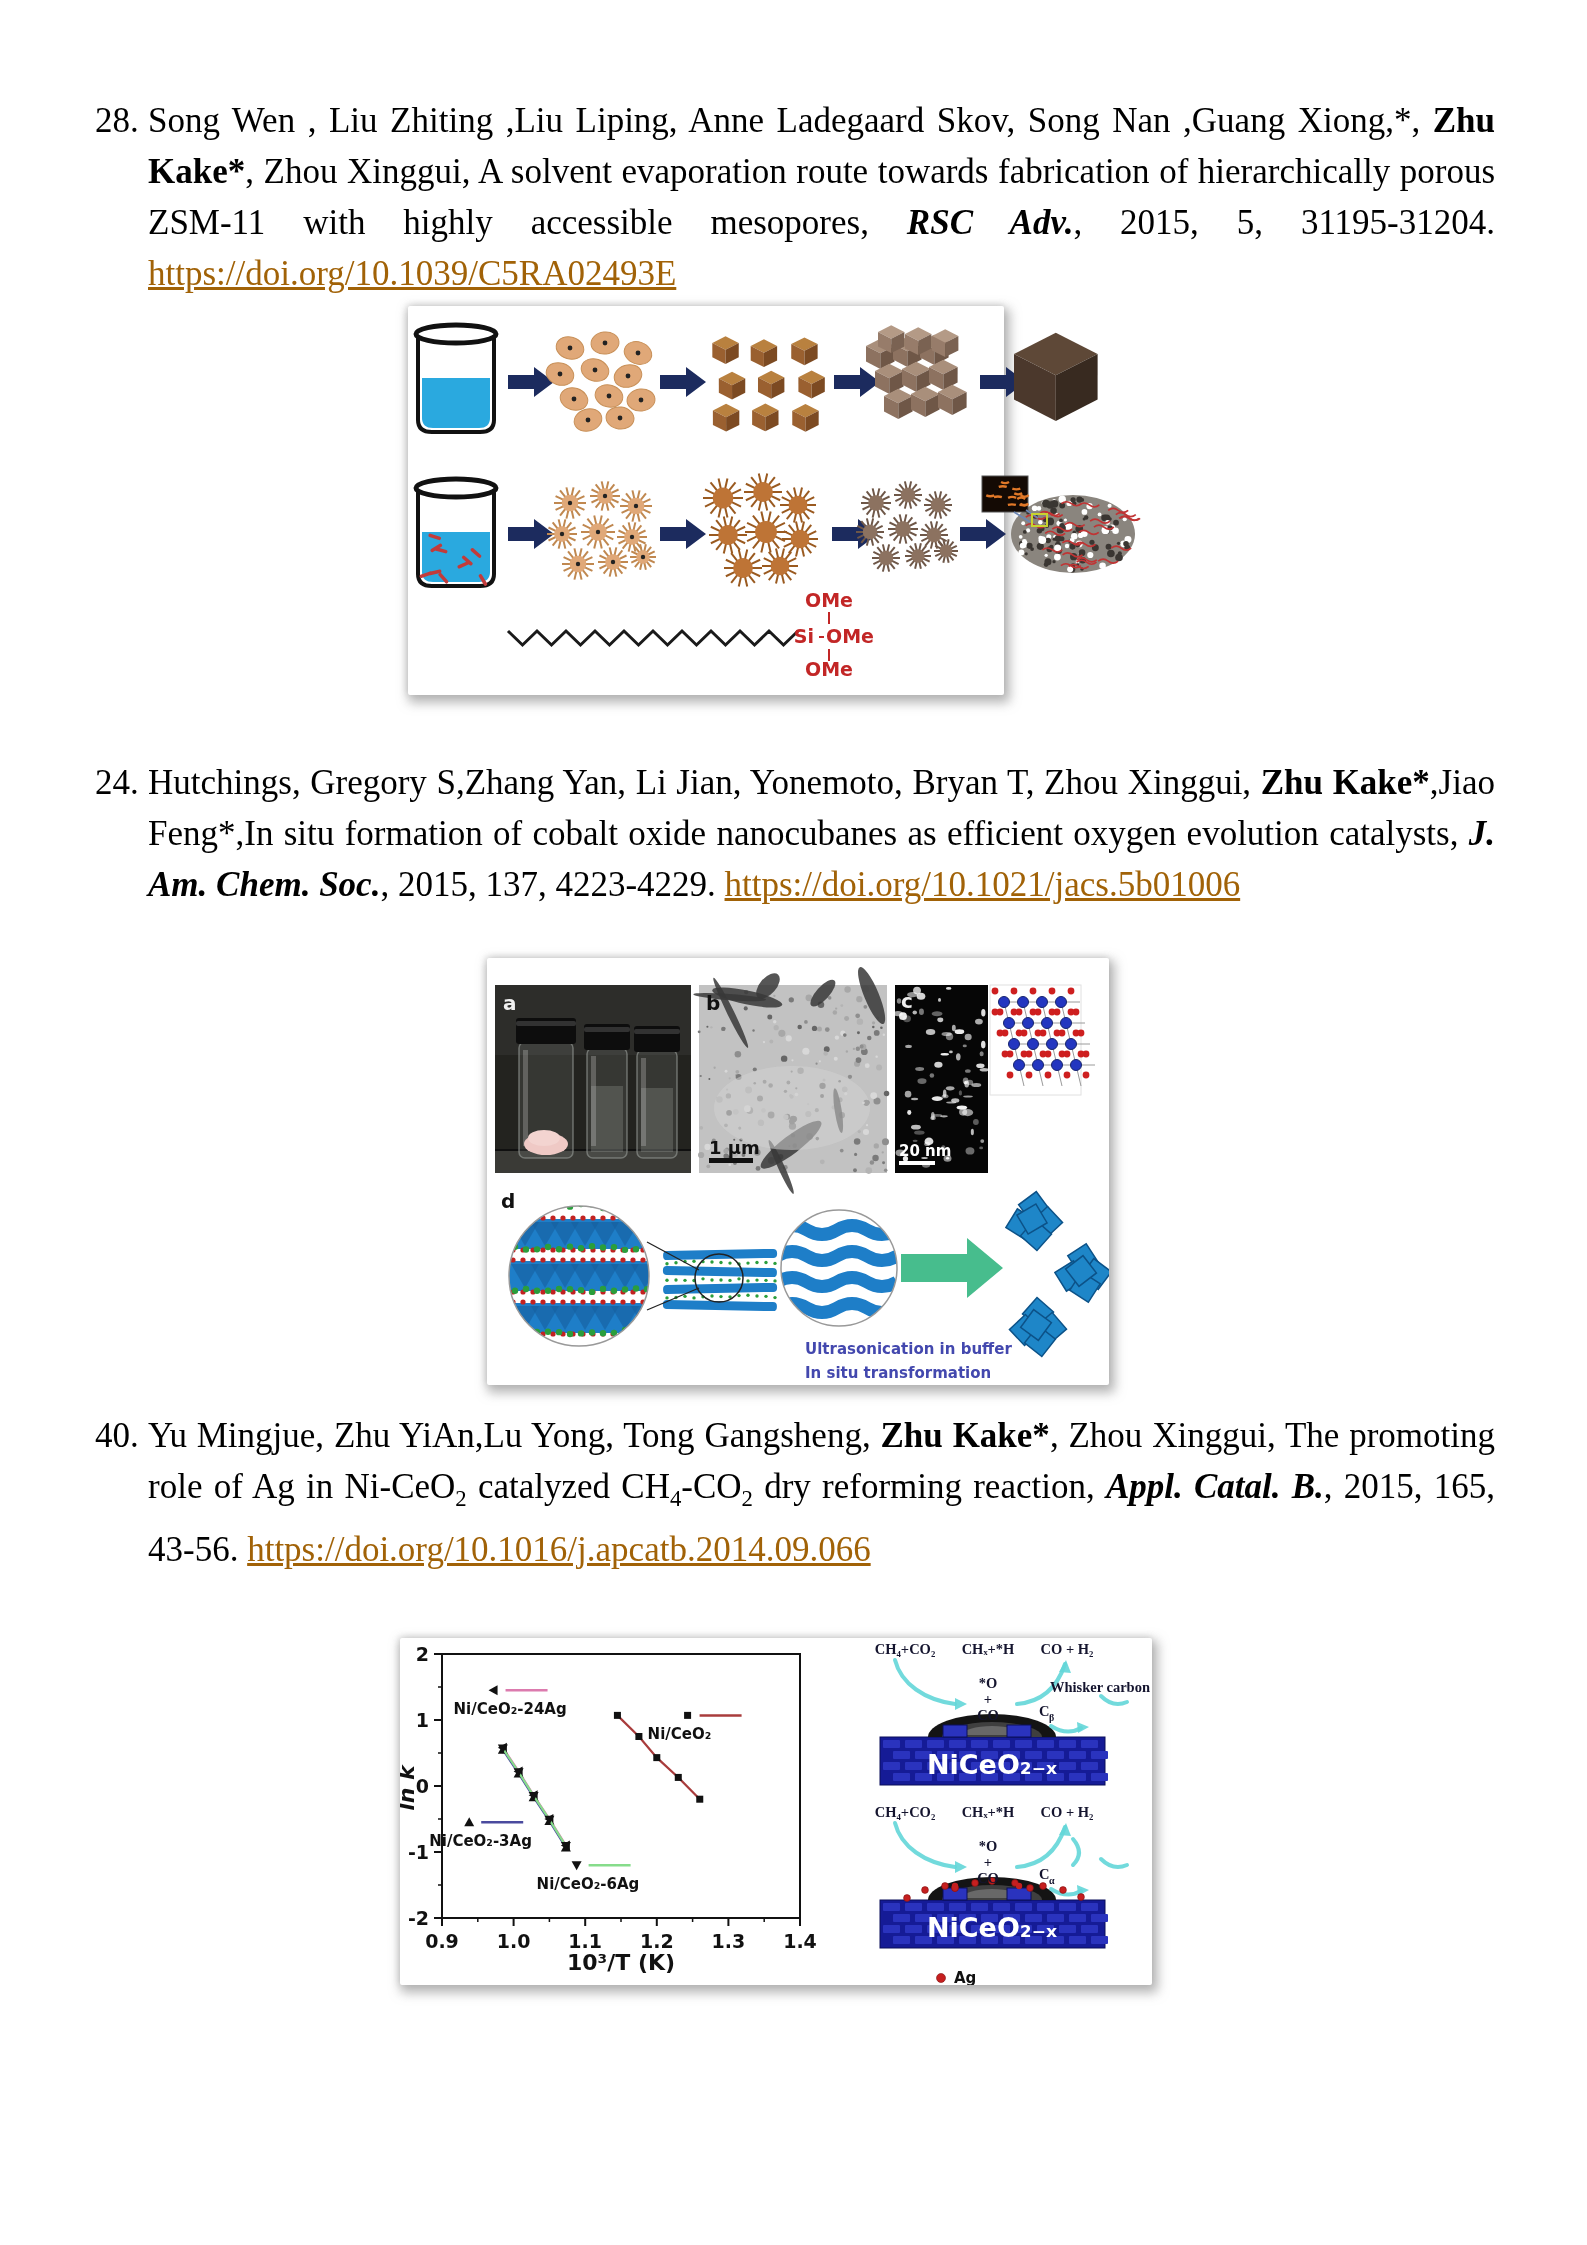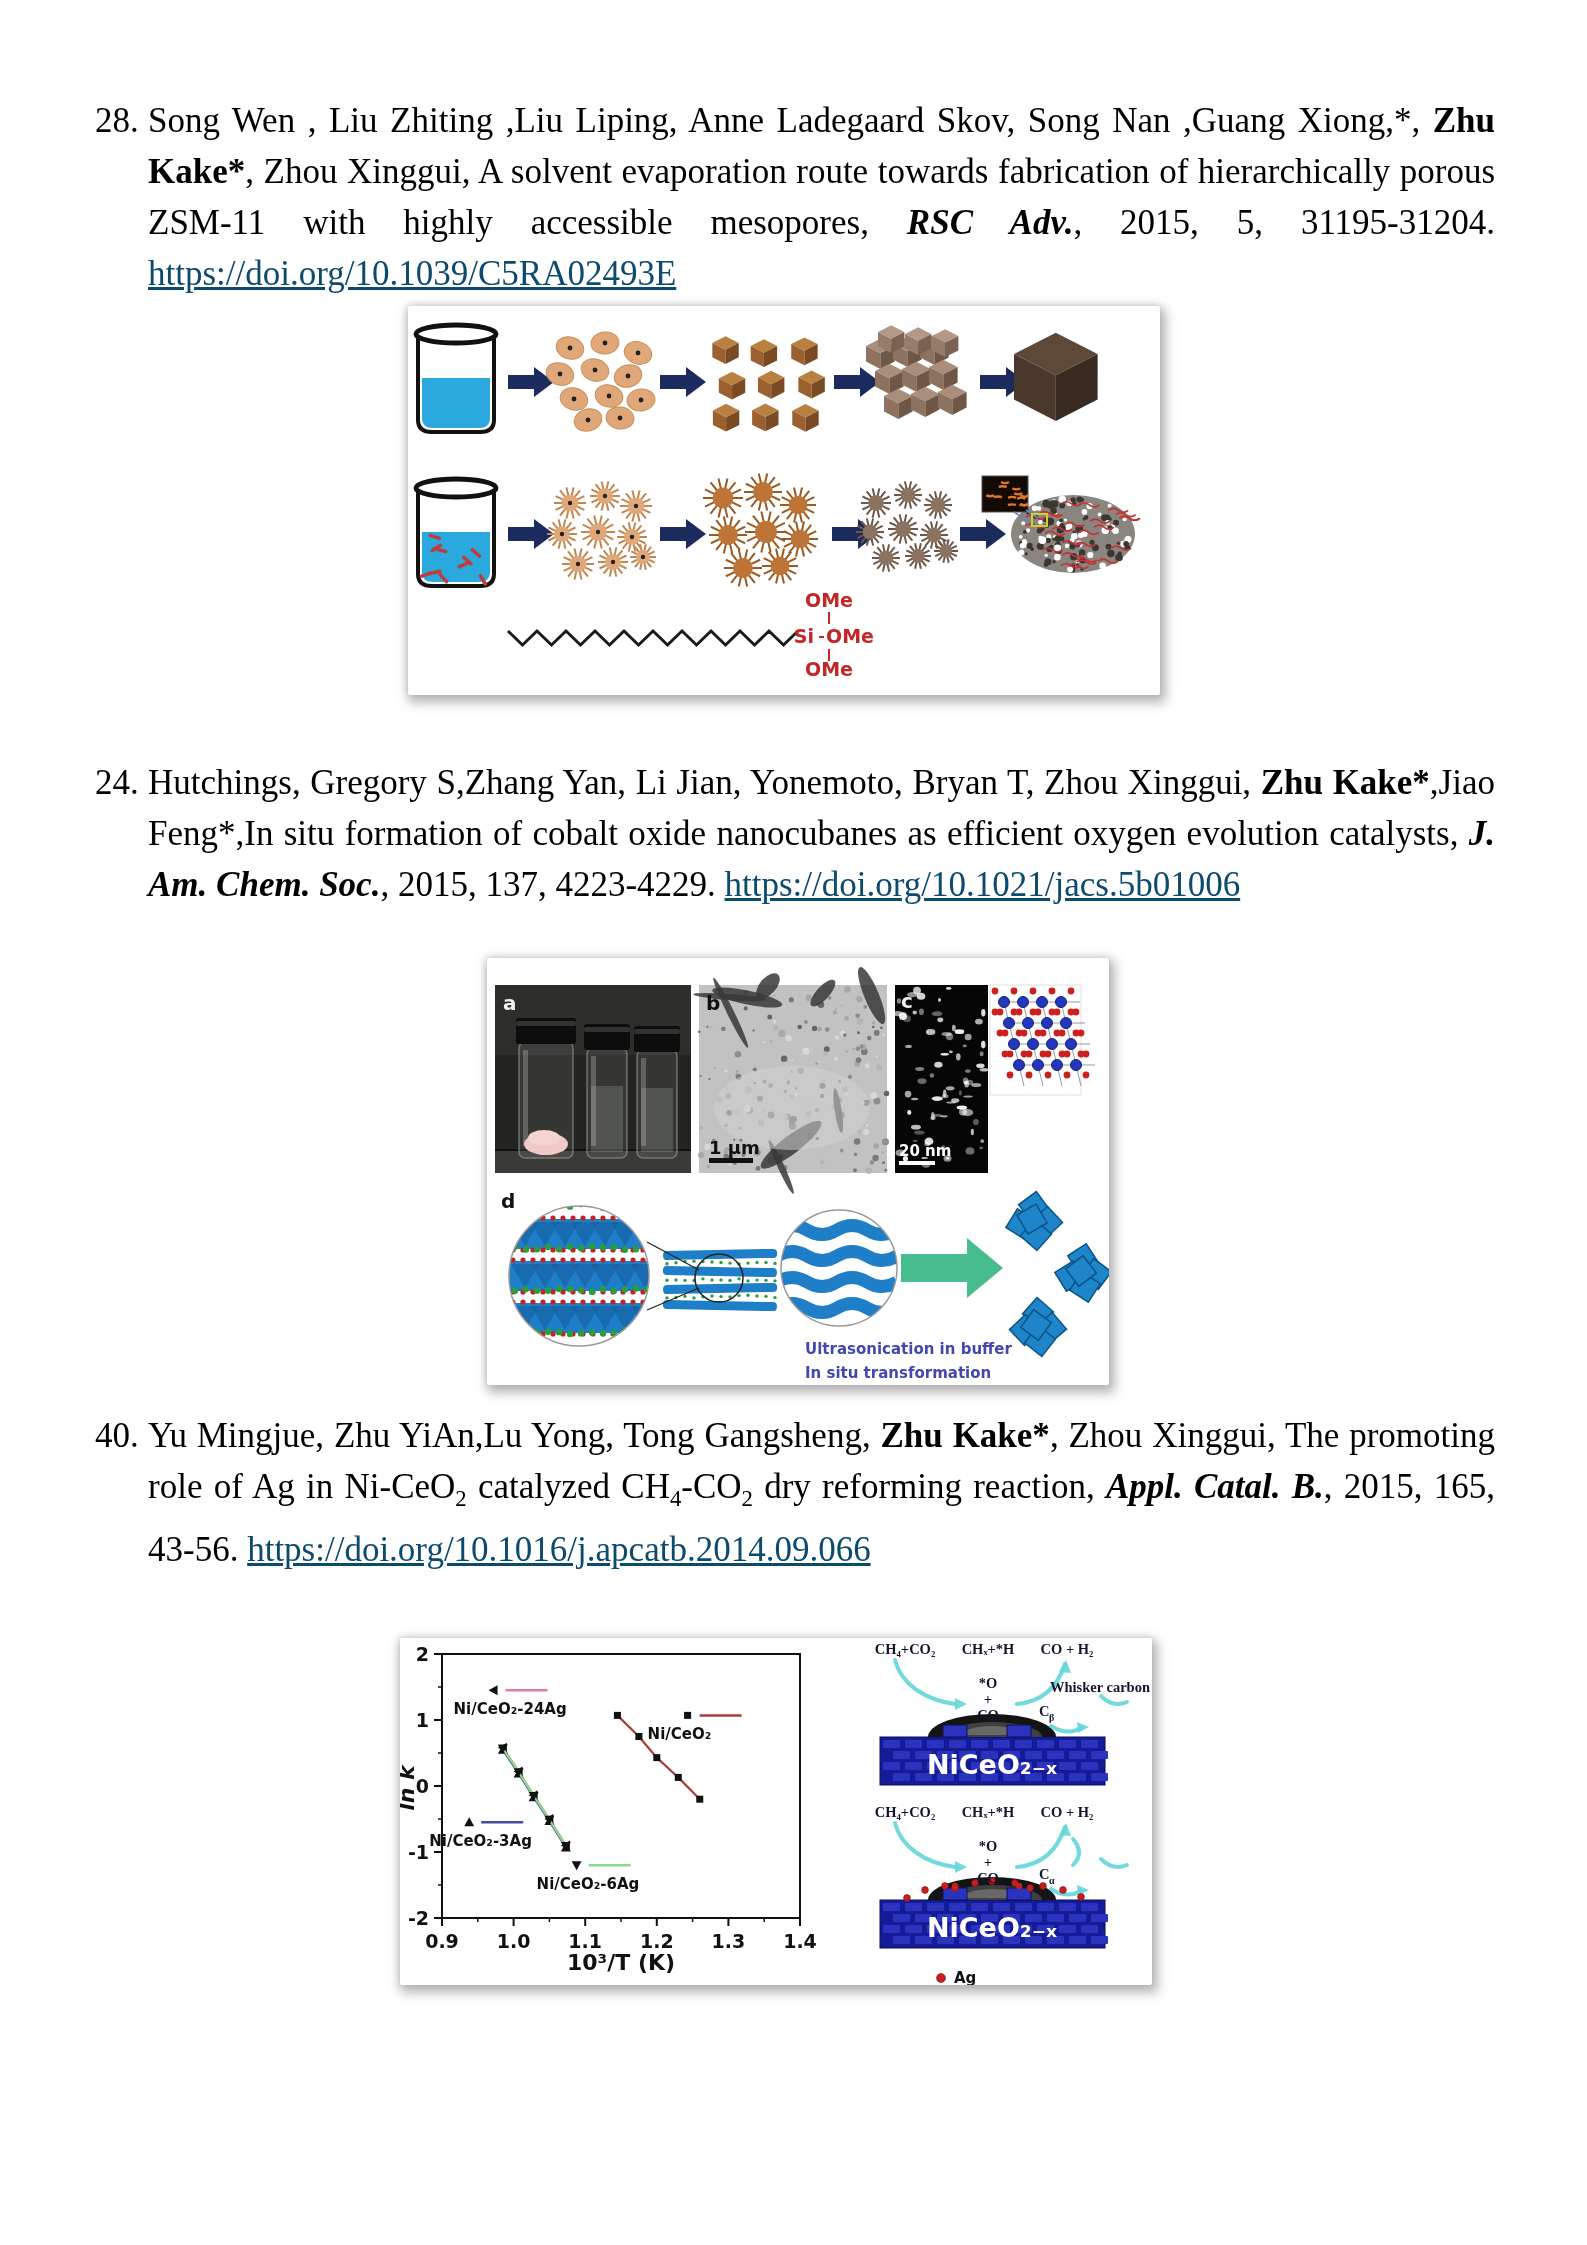--- a/index.html
+++ b/index.html
@@ -4,21 +4,21 @@
 <style>
   html,body{margin:0;padding:0;background:#ffffff;}
   .page{position:relative;width:1587px;height:2245px;background:#fff;overflow:hidden;
         font-family:"Liberation Serif","DejaVu Serif",serif;color:#000;}
   .ref{position:absolute;left:95px;width:1400px;display:flex;font-size:35px;line-height:51px;}
   .ref-num{width:53px;flex:none;}
   .ref-body{flex:1;text-align:justify;}
   .ref-body .b{font-weight:bold;margin-top:35px;}
   .ref-body .i{font-style:italic;}
   .ref-body sub{font-size:0.65em;}
-  a.doi{color:#0c4a6e;text-decoration:underline;cursor:pointer;}
+  a.doi{color:#a16207;text-decoration:underline;cursor:pointer;}
   .figbox{position:absolute;background:#fff;border-radius:2px;
           box-shadow:3px 5px 11px 3px rgba(125,125,125,0.55), -1px -1px 6px rgba(160,160,160,0.35);}
   svg{display:block;}
   text{font-family:"DejaVu Sans","Liberation Sans",sans-serif;}
   .red-label{fill:#C22626;font-weight:bold;font-size:19px;}
   .panel-letter{font-size:20px;font-weight:bold;}
   .cap-blue{fill:#4348AE;font-weight:600;font-size:15px;}
   .scheme-f{font-family:"Liberation Serif","DejaVu Serif",serif;font-weight:bold;font-size:14.5px;fill:#14142E;}
   .scheme-sub{font-family:"Liberation Serif","DejaVu Serif",serif;font-weight:bold;font-size:10px;fill:#14142E;}
   .slab-label{fill:#ffffff;font-weight:bold;font-size:27px;}
@@ -27,21 +27,21 @@
 </head>
 <body>
 
 <div class="page">
 
   <div class="ref" style="top:95px">
     <div class="ref-num">28.</div>
     <div class="ref-body"><span>Song Wen , Liu Zhiting ,Liu Liping, Anne Ladegaard Skov, Song Nan ,Guang Xiong,*, </span><span class="b">Zhu Kake*</span><span>, Zhou Xinggui, A solvent evaporation route towards fabrication of hierarchically porous ZSM-11 with highly accessible mesopores, </span><span class="b i">RSC Adv.</span><span>, 2015, 5, 31195-31204. </span><a href="#" class="doi">https://doi.org/10.1039/C5RA02493E</a></div>
   </div>
 
-  <div class="figbox" style="left:408px;top:306px;width:752px;height:389px">
+  <div class="figbox" style="left:408px;top:306px;width:596px;height:389px">
     <svg id="fig1-svg" width="752" height="389" viewBox="0 0 752 389">
       <g id="fig1-art">
           <g>
             <path d="M 10,30 V 114 Q 10,126 24,126 H 72 Q 86,126 86,114 V 30" fill="#fff" stroke="#111" stroke-width="4"></path>
             <path d="M 14,72 V 112 Q 14,122 25,122 H 71 Q 82,122 82,112 V 72 Z" fill="#2AA9DF"></path>
             <ellipse cx="48" cy="28" rx="40" ry="9" fill="none" stroke="#111" stroke-width="5"></ellipse>
           </g>
           <g>
             <path d="M 10,184 V 268 Q 10,280 24,280 H 72 Q 86,280 86,268 V 184" fill="#fff" stroke="#111" stroke-width="4"></path>
             <path d="M 14,226 V 266 Q 14,276 25,276 H 71 Q 82,276 82,266 V 226 Z" fill="#2AA9DF"></path>

